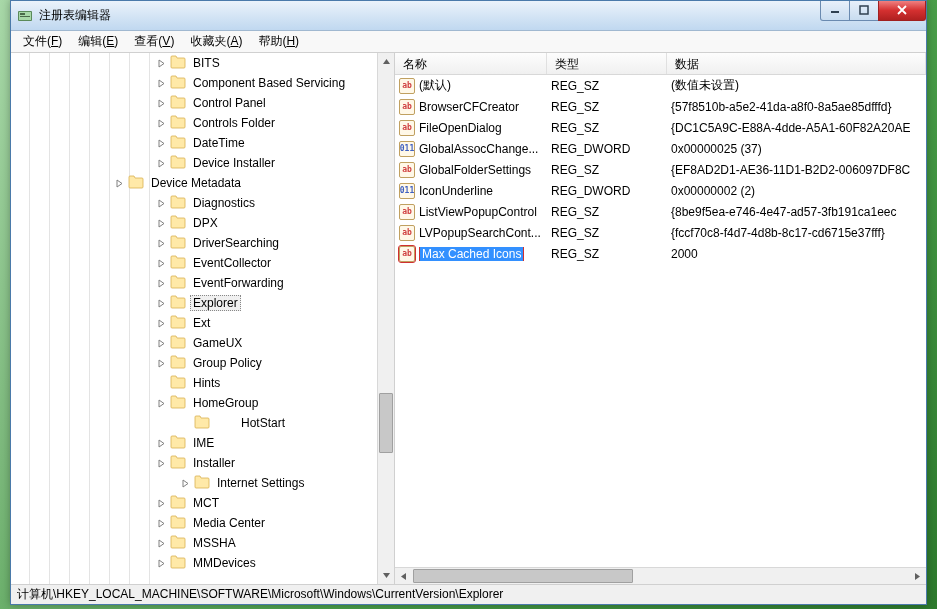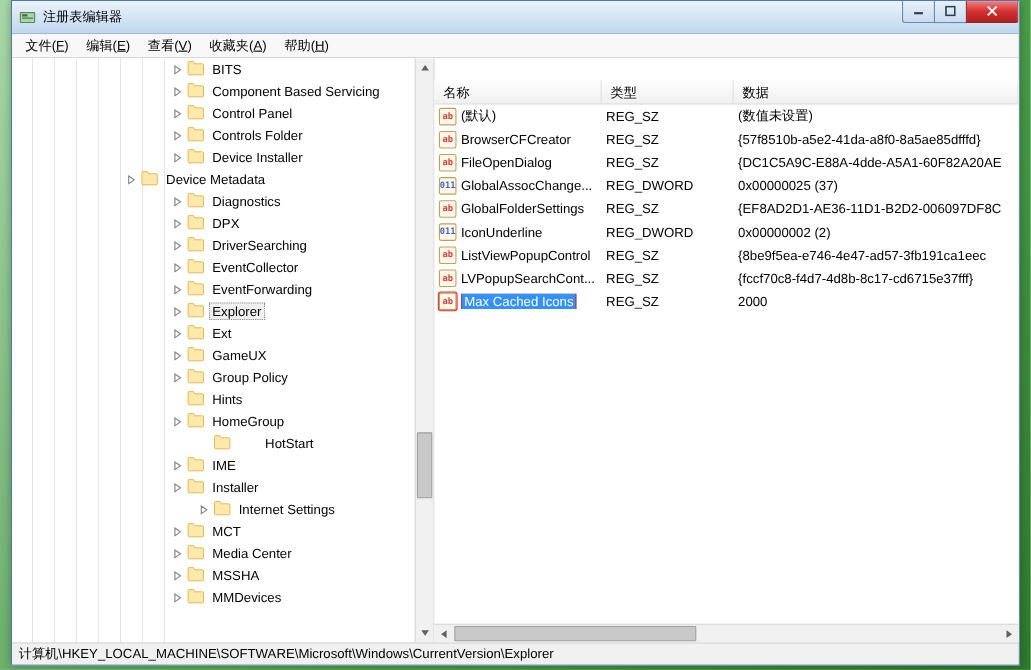--- a/index.html
+++ b/index.html
@@ -26,21 +26,21 @@
 .expander { width: 11px; height: 11px; display: inline-flex; align-items: center; justify-content: center; margin-right: 3px; }
 .expander svg { display: block; }
 .folder-icon { width: 16px; height: 14px; margin-right: 4px; }
 .tree-label { padding: 1px 3px; }
 .tree-label.selected { background: #f0f0f0; border: 1px dotted #888; padding: 0 2px; }
 .vscroll { width: 17px; background: #f0f0f0; border-left: 1px solid #d8d8d8; position: relative; }
 .vscroll .thumb { position: absolute; left: 1px; right: 1px; top: 340px; height: 60px; background: #c8c8c8; border: 1px solid #a0a0a0; border-radius: 1px; }
 .vscroll .arrow { position: absolute; left: 0; right: 0; height: 17px; display: flex; align-items: center; justify-content: center; }
 .vscroll .arrow.up { top: 0; }
 .vscroll .arrow.down { bottom: 0; }
-.list-panel { flex: 1; display: flex; flex-direction: column; background: #fff; position: relative; margin-top: 20px; }
+.list-panel { flex: 1; display: flex; flex-direction: column; background: #fff; position: relative; }
 .list-header { height: 22px; display: flex; background: linear-gradient(180deg, #fdfdfd 0%, #f0f0f0 100%); border-bottom: 1px solid #d8d8d8; font-size: 12px; }
 .list-header .col { padding: 3px 8px; border-right: 1px solid #e0e0e0; }
 .list-body { flex: 1; overflow: hidden; font-size: 12px; position: relative; }
 .list-row { display: flex; align-items: center; height: 21px; padding-left: 4px; }
 .val-icon { width: 16px; height: 16px; margin-right: 4px; display: inline-flex; align-items: center; justify-content: center; border: 1px solid #c0a060; background: #fff8e8; border-radius: 2px; font-size: 8px; color: #d04040; font-weight: bold; font-family: monospace; }
 .val-icon.dw { color: #4060c0; }
 .cell { overflow: hidden; white-space: nowrap; text-overflow: ellipsis; padding-right: 6px; }
 .cell.name { width: 132px; }
 .cell.type { width: 120px; }
 .cell.data { flex: 1; }
@@ -145,20 +145,31 @@
               </div>
               <div class="tree-row" style="padding-left: 145px;">
                 <span class="expander">
                   <svg width="9" height="9">
                     <path d="M2 1 L7 4.5 L2 8 Z" fill="none" stroke="#808080" stroke-width="1"></path>
                   </svg>
                 </span>
                 <span><svg class="folder-icon" viewBox="0 0 16 14">
                     <path d="M1 3 L1 12 Q1 13 2 13 L14 13 Q15 13 15 12 L15 4 Q15 3 14 3 L7 3 L6 1 L2 1 Q1 1 1 2 Z" fill="#ffe9a8" stroke="#d8b050" stroke-width="0.8"></path>
                   </svg></span>
+                <span class="tree-label">DateTime</span>
+              </div>
+              <div class="tree-row" style="padding-left: 145px;">
+                <span class="expander">
+                  <svg width="9" height="9">
+                    <path d="M2 1 L7 4.5 L2 8 Z" fill="none" stroke="#808080" stroke-width="1"></path>
+                  </svg>
+                </span>
+                <span><svg class="folder-icon" viewBox="0 0 16 14">
+                    <path d="M1 3 L1 12 Q1 13 2 13 L14 13 Q15 13 15 12 L15 4 Q15 3 14 3 L7 3 L6 1 L2 1 Q1 1 1 2 Z" fill="#ffe9a8" stroke="#d8b050" stroke-width="0.8"></path>
+                  </svg></span>
                 <span class="tree-label">Device Installer</span>
               </div>
               <div class="tree-row" style="padding-left: 103px;">
                 <span class="expander">
                   <svg width="9" height="9">
                     <path d="M2 1 L7 4.5 L2 8 Z" fill="none" stroke="#808080" stroke-width="1"></path>
                   </svg>
                 </span>
                 <span><svg class="folder-icon" viewBox="0 0 16 14">
                     <path d="M1 3 L1 12 Q1 13 2 13 L14 13 Q15 13 15 12 L15 4 Q15 3 14 3 L7 3 L6 1 L2 1 Q1 1 1 2 Z" fill="#ffe9a8" stroke="#d8b050" stroke-width="0.8"></path>

